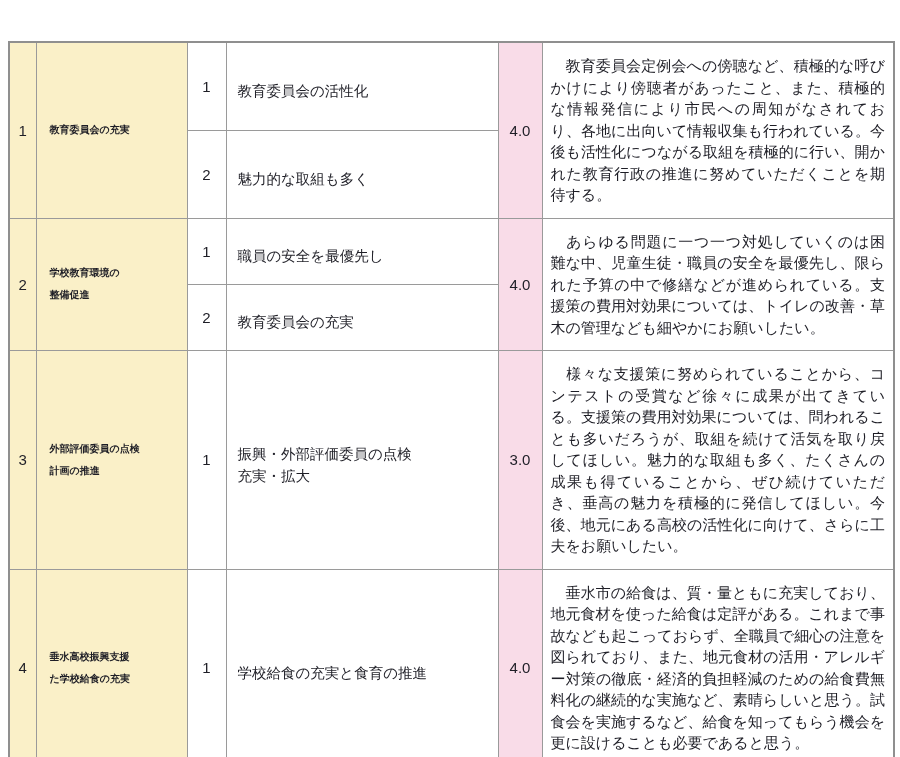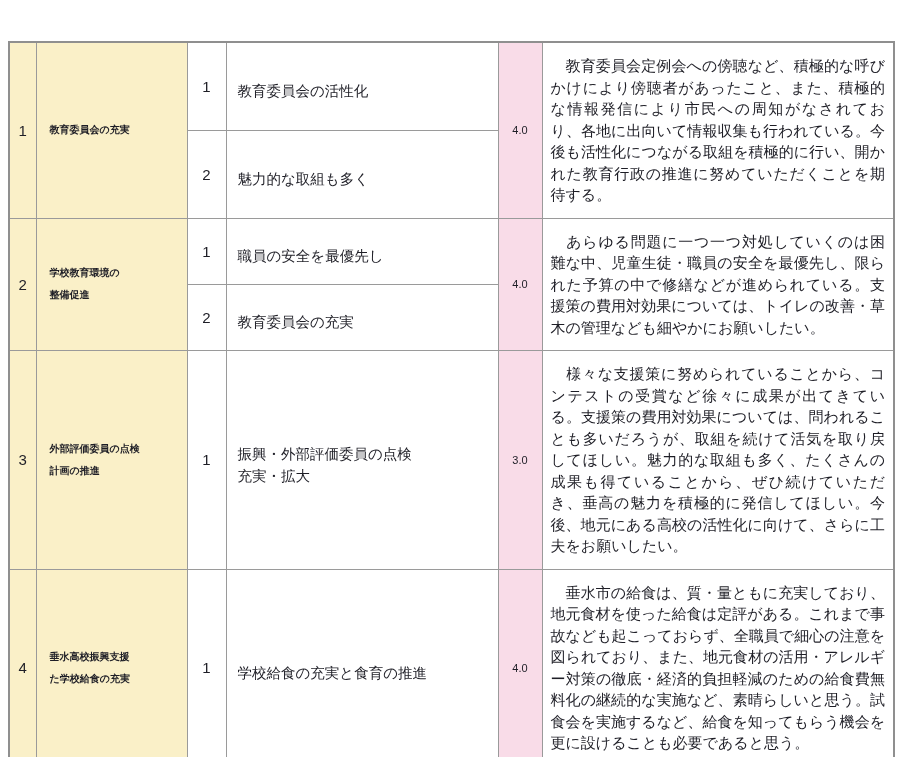--- a/index.html
+++ b/index.html
@@ -72,21 +72,21 @@
     text-align: left;
     padding: 10px 6px 0 11px;
     font-size: 14.5px;
     line-height: 22px;
     white-space: pre-line;
   }
   td.rating-cell {
     background: #f9dce8;
     text-align: center;
     vertical-align: middle;
-    font-size: 11px;
+    font-size: 15px;
   }
   td.comment-cell {
     background: #ffffff;
     vertical-align: middle;
     text-align: justify;
     padding: 12px 8px;
     font-size: 15px;
     line-height: 21.5px;
   }
 

